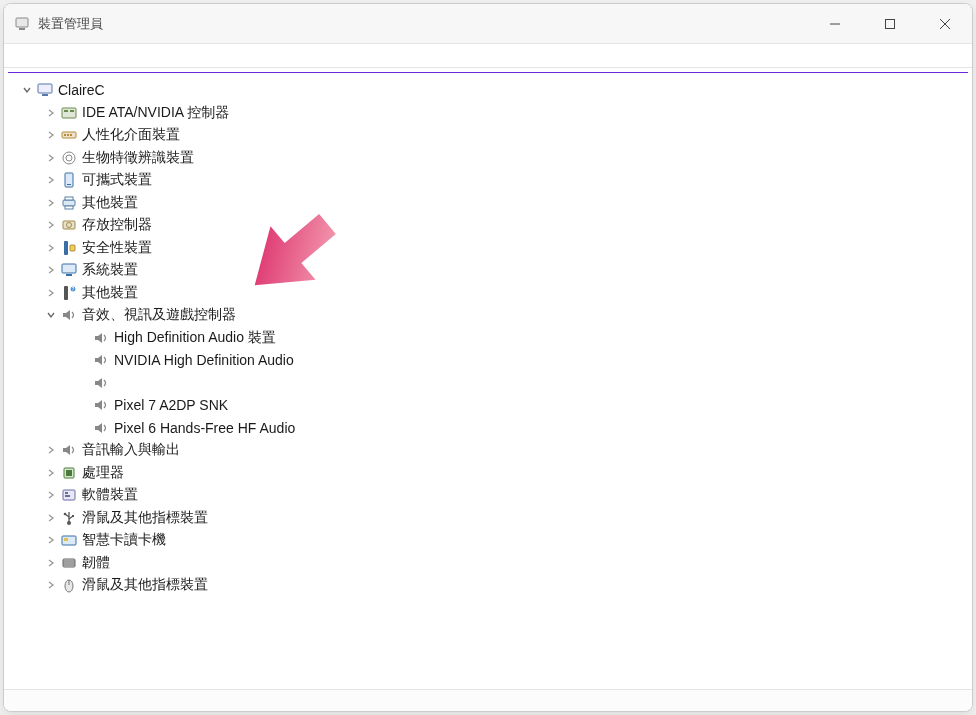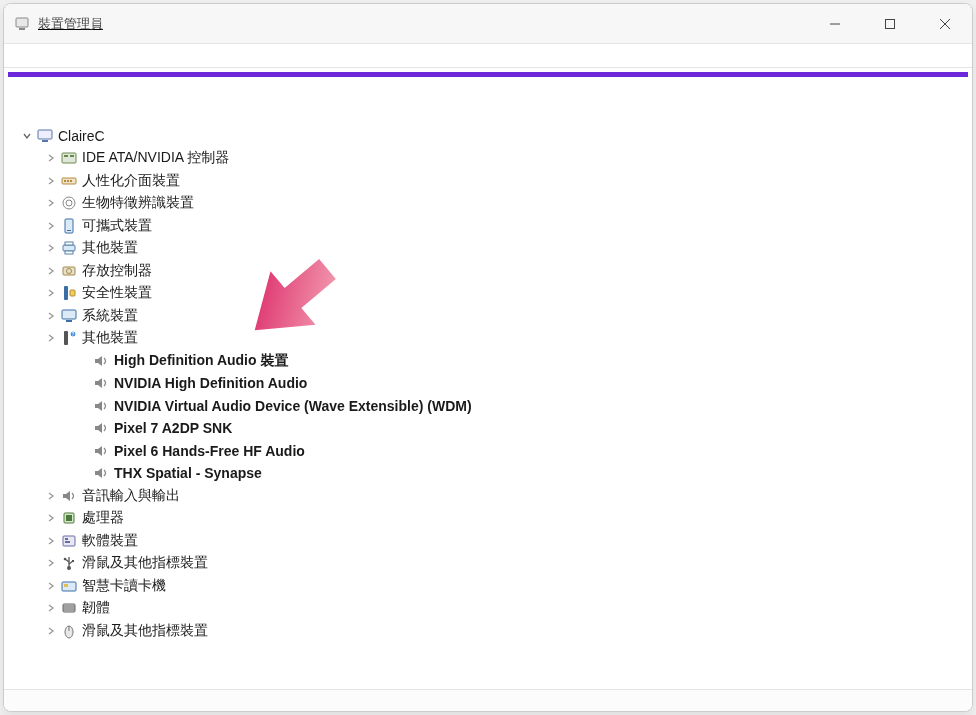--- a/index.html
+++ b/index.html
@@ -25,21 +25,20 @@
     overflow: hidden;
     position: relative;
   }
   .titlebar {
     height: 40px;
     display: flex;
     align-items: center;
     padding: 0 0 0 10px;
     background: #f7f7f7;
     border-bottom: 1px solid #e5e5e5;
-    text-decoration: underline;
   }
   .titlebar .app-icon {
     width: 16px; height: 16px; margin-right: 8px;
     display: inline-flex; align-items: center; justify-content: center;
   }
   .titlebar .title {
     color: #444;
     font-size: 13px;
   }
   .win-controls {
@@ -56,24 +55,23 @@
     color: #444;
   }
   .menubar {
     height: 24px;
     border-bottom: 1px solid #e5e5e5;
     background: #fff;
   }
   .content {
     flex: 1;
     display: flex;
-    border-top: 5px solid #6d28d9;
+    border-top: 1px solid #6d28d9;
     margin: 4px 4px 0 4px;
     overflow: hidden;
-    align-items: center;
   }
   .tree {
     flex: 1;
     overflow-y: auto;
     padding: 6px 0 6px 8px;
     position: relative;
   }
   .tree::-webkit-scrollbar { width: 16px; }
   .tree::-webkit-scrollbar-thumb { background: #c0c0c0; border-radius: 8px; border: 4px solid #fff; }
   .node {
@@ -114,21 +112,21 @@
     pointer-events: none;
   }
   .statusbar {
     height: 22px;
     border-top: 1px solid #e5e5e5;
     background: #fcfcfc;
   }
   
   .lvl0 { padding-left: 4px; }
   .lvl1 { padding-left: 28px; }
-  .lvl2 { padding-left: 60px; font-weight: bold; }
+  .lvl2 { padding-left: 60px; }
 </style>
 </head>
 <body>
 
 <div class="window">
 
   <div class="titlebar">
     <span class="app-icon">
       <svg width="16" height="16" viewBox="0 0 16 16">
         <rect x="2" y="2" width="12" height="9" rx="1" fill="#e8e8e8" stroke="#888" stroke-width="1"></rect>
@@ -301,20 +299,34 @@
             </span>
             <span class="icon">
               <svg width="16" height="16" viewBox="0 0 16 16">
                 <rect x="3" y="1" width="4" height="14" rx="1" fill="#555"></rect>
                 <circle cx="12" cy="4" r="3" fill="#4a90d9" stroke="#fff" stroke-width="1"></circle>
                 <text x="12" y="6" font-size="5" text-anchor="middle" fill="#fff">?</text>
               </svg>
             </span>
             <span class="label">其他裝置</span>
           </div>
+          <div class="node lvl1">
+            <span class="chev">
+              <svg width="10" height="10" viewBox="0 0 10 10">
+                <polyline points="2,3 5,7 8,3" fill="none" stroke="#666" stroke-width="1.3"></polyline>
+              </svg>
+            </span>
+            <span class="icon">
+              <svg width="16" height="16" viewBox="0 0 16 16">
+                <polygon points="2,6 5,6 9,3 9,13 5,10 2,10" fill="#888"></polygon>
+                <path d="M11 5 Q14 8 11 11" fill="none" stroke="#888" stroke-width="1.2"></path>
+              </svg>
+            </span>
+            <span class="label">音效、視訊及遊戲控制器</span>
+          </div>
           <div class="node lvl2">
             <span class="chev empty"></span>
             <span class="icon">
               <svg width="16" height="16" viewBox="0 0 16 16">
                 <polygon points="2,6 5,6 9,3 9,13 5,10 2,10" fill="#888"></polygon>
                 <path d="M11 5 Q14 8 11 11" fill="none" stroke="#888" stroke-width="1.2"></path>
               </svg>
             </span>
             <span class="label">High Definition Audio 裝置</span>
           </div>
@@ -329,51 +341,40 @@
             <span class="label">NVIDIA High Definition Audio</span>
           </div>
           <div class="node lvl2">
             <span class="chev empty"></span>
             <span class="icon">
               <svg width="16" height="16" viewBox="0 0 16 16">
                 <polygon points="2,6 5,6 9,3 9,13 5,10 2,10" fill="#888"></polygon>
                 <path d="M11 5 Q14 8 11 11" fill="none" stroke="#888" stroke-width="1.2"></path>
               </svg>
             </span>
-            <span class="label">NVIDIA Virtual Audio Device (Wave Extensible) (WDM)</span>
           </div>
           <div class="node lvl2">
             <span class="chev empty"></span>
             <span class="icon">
               <svg width="16" height="16" viewBox="0 0 16 16">
                 <polygon points="2,6 5,6 9,3 9,13 5,10 2,10" fill="#888"></polygon>
                 <path d="M11 5 Q14 8 11 11" fill="none" stroke="#888" stroke-width="1.2"></path>
               </svg>
             </span>
             <span class="label">Pixel 7 A2DP SNK</span>
           </div>
           <div class="node lvl2">
             <span class="chev empty"></span>
             <span class="icon">
               <svg width="16" height="16" viewBox="0 0 16 16">
                 <polygon points="2,6 5,6 9,3 9,13 5,10 2,10" fill="#888"></polygon>
                 <path d="M11 5 Q14 8 11 11" fill="none" stroke="#888" stroke-width="1.2"></path>
               </svg>
             </span>
             <span class="label">Pixel 6 Hands-Free HF Audio</span>
-          </div>
-          <div class="node lvl2">
-            <span class="chev empty"></span>
-            <span class="icon">
-              <svg width="16" height="16" viewBox="0 0 16 16">
-                <polygon points="2,6 5,6 9,3 9,13 5,10 2,10" fill="#888"></polygon>
-                <path d="M11 5 Q14 8 11 11" fill="none" stroke="#888" stroke-width="1.2"></path>
-              </svg>
-            </span>
-            <span class="label">THX Spatial - Synapse</span>
           </div>
           <div class="node lvl1">
             <span class="chev">
               <svg width="10" height="10" viewBox="0 0 10 10">
                 <polyline points="3,2 7,5 3,8" fill="none" stroke="#999" stroke-width="1.3"></polyline>
               </svg>
             </span>
             <span class="icon">
               <svg width="16" height="16" viewBox="0 0 16 16">
                 <polygon points="2,6 5,6 9,3 9,13 5,10 2,10" fill="#888"></polygon>

